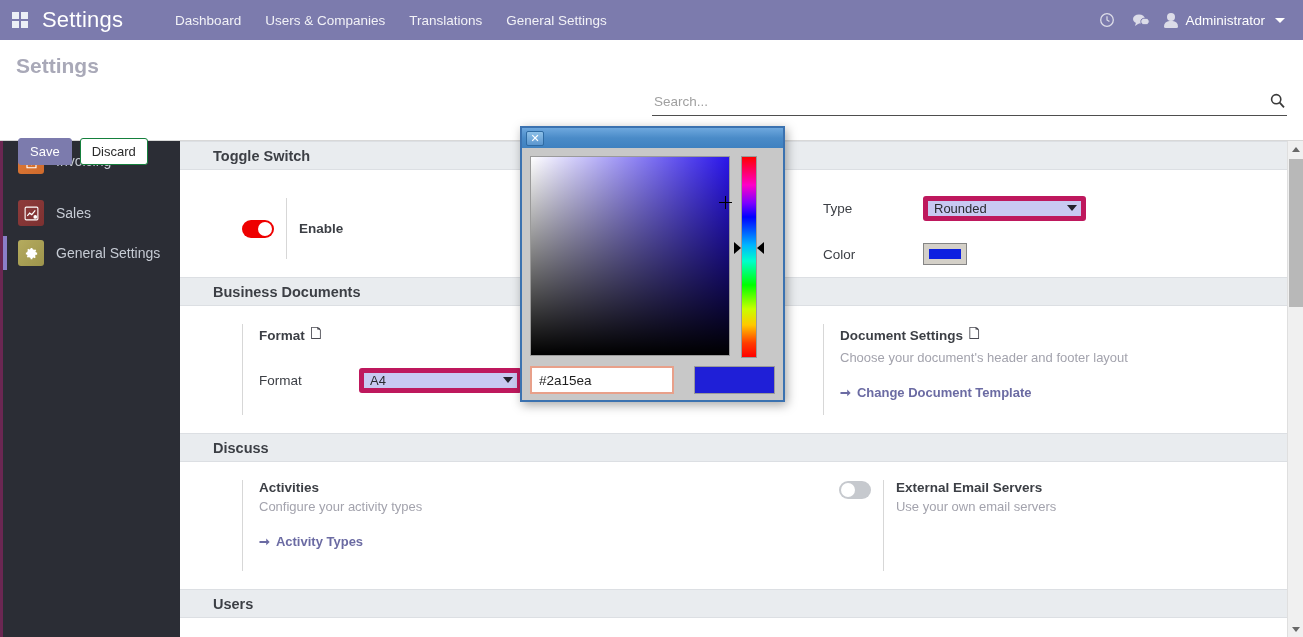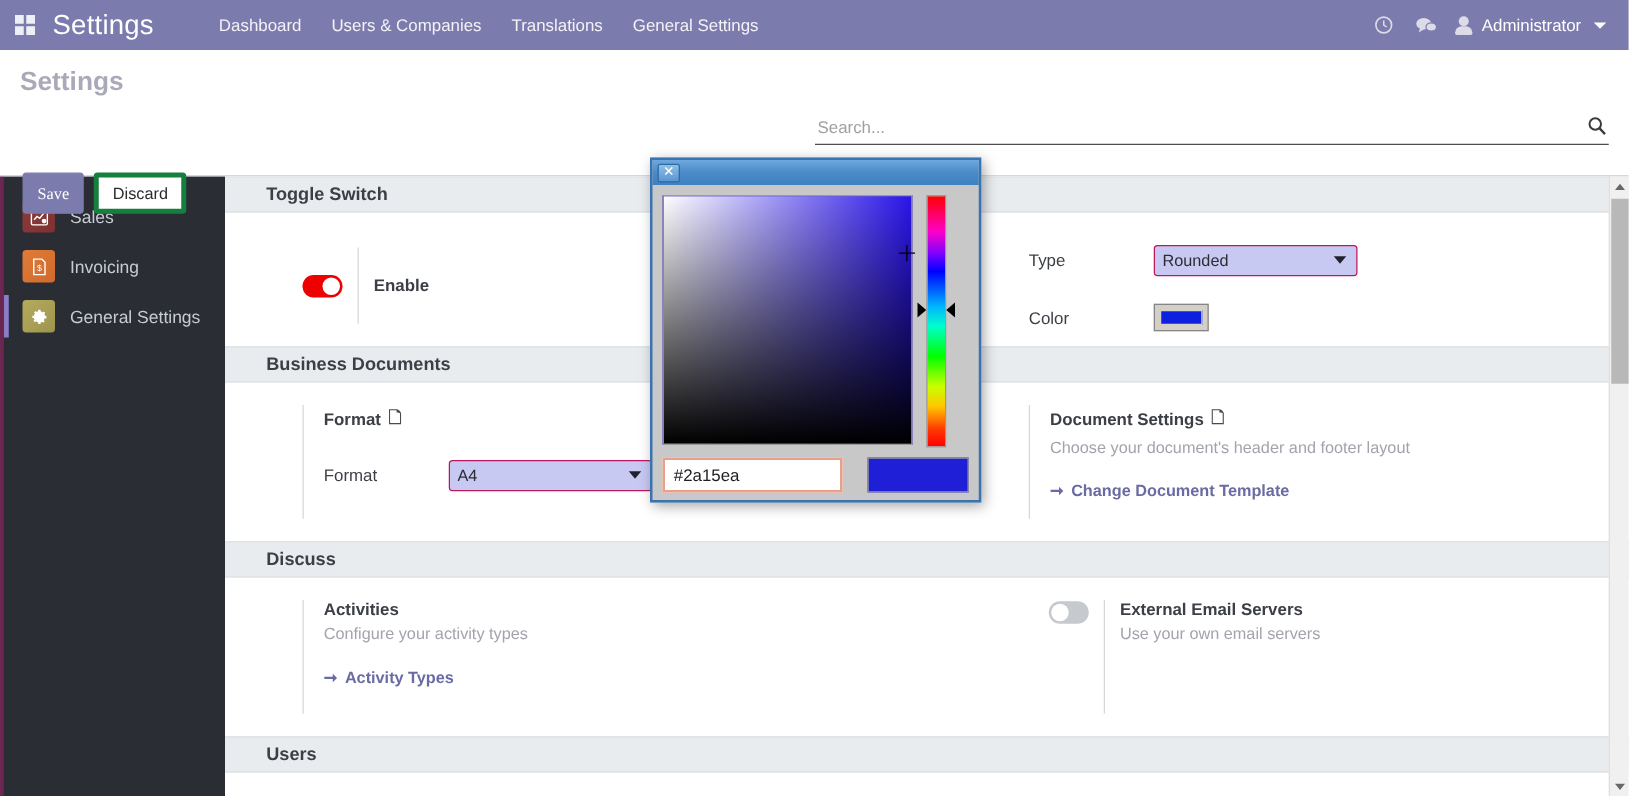--- a/index.html
+++ b/index.html
@@ -76,24 +76,24 @@
     color: #444; background: transparent;
     font-family: "Liberation Sans", sans-serif;
     padding: 2px 0 2px 2px;
   }
   #search-input::placeholder { color: #a0a0a0; }
   #search-icon { color: #3a3a3a; font-size: 15px; line-height: 1; padding-right: 2px; cursor: pointer;}
   #buttons-row { position: absolute; top: 98px; left: 18px; display: flex; gap: 8px; }
   #save-button {
     background: #7c7bad; color: #ffffff; border: 1px solid #7c7bad;
     border-radius: 3px; font-size: 13px; padding: 5px 11px; cursor: pointer;
-    font-family: Liberation Serif, serif;
+    font-family: Liberation Sans, sans-serif;
   }
   #discard-button {
-    background: #ffffff; color: #2b2b2b; border: 4px solid #15803d;
+    background: #ffffff; color: #2b2b2b; border: 1px solid #15803d;
     border-radius: 3px; font-size: 13px; padding: 5px 11px; cursor: pointer;
     font-family: "Liberation Sans", sans-serif;
   }
 
   
   #sidebar {
     position: absolute; top: 141px; left: 0; width: 180px; height: 496px;
     background: #2b2d35; z-index: 10;
   }
   #sidebar-edge {
@@ -155,21 +155,21 @@
     border-radius: 50%; background: #ffffff;
   }
   .toggle.on  .knob { left: 16px; }
   .toggle.off .knob { left: 2px; }
   .toggle-sep { width: 1px; background: #d7d7d7; margin: 0 12px; align-self: stretch; }
 
   
   .field-row { display: flex; align-items: center; margin-top: 18px; }
   .field-label { font-size: 13.5px; color: #3c3f45; width: 100px; }
   select.odoo-select {
-    width: 163px; height: 25px; background: #c8c9f2; border: 1px solid #be185d;
+    width: 163px; height: 25px; background: #c8c9f2; border: 5px solid #be185d;
     border-radius: 3px; font-size: 13px; color: #2b2b30; padding-left: 6px;
     font-family: "Liberation Sans", sans-serif; cursor: pointer;
     -webkit-appearance: none; appearance: none;
   }
   .select-wrap { position: relative; display: inline-block; }
   .select-wrap .sel-arrow {
     position: absolute; right: 9px; top: 9px; width: 0; height: 0;
     border-left: 5px solid transparent; border-right: 5px solid transparent;
     border-top: 6px solid #22222c; pointer-events: none;
   }
@@ -317,38 +317,38 @@
     </span>
   </div>
   <div id="buttons-row">
     <button id="save-button">Save</button>
     <button id="discard-button">Discard</button>
   </div>
 </div>
 
 <div id="sidebar-edge"></div>
 <div id="sidebar">
+  <div class="sidebar-item">
+    <span class="sb-icon invoice">
+      <svg width="15" height="15" viewBox="0 0 16 16" aria-hidden="true">
+        <path d="M3.2 1.4 h7 l2.6 2.6 v10.6 h-9.6 z" fill="none" stroke="#ffffff" stroke-width="1.2"></path>
+        <text x="8" y="11.3" font-size="7.5" fill="#ffffff" text-anchor="middle" font-family="Liberation Sans">$</text>
+      </svg>
+    </span>
+    <span class="sidebar-label">Invoicing</span>
+  </div>
   <div class="sidebar-item" style="margin-top:12px;">
     <span class="sb-icon sales">
       <svg width="15" height="15" viewBox="0 0 16 16" aria-hidden="true">
         <rect x="1.2" y="1.2" width="13.6" height="13.6" rx="1.2" fill="none" stroke="#ffffff" stroke-width="1.2"></rect>
         <polyline points="3.5,10.5 6,7.6 8.3,9.2 12,4.6" fill="none" stroke="#ffffff" stroke-width="1.3"></polyline>
         <circle cx="12" cy="11.6" r="2" fill="#ffffff"></circle>
       </svg>
     </span>
     <span class="sidebar-label">Sales</span>
-  </div>
-  <div class="sidebar-item">
-    <span class="sb-icon invoice">
-      <svg width="15" height="15" viewBox="0 0 16 16" aria-hidden="true">
-        <path d="M3.2 1.4 h7 l2.6 2.6 v10.6 h-9.6 z" fill="none" stroke="#ffffff" stroke-width="1.2"></path>
-        <text x="8" y="11.3" font-size="7.5" fill="#ffffff" text-anchor="middle" font-family="Liberation Sans">$</text>
-      </svg>
-    </span>
-    <span class="sidebar-label">Invoicing</span>
   </div>
   <div class="sidebar-item active">
     <span class="active-bar"></span>
     <span class="sb-icon settings">
       <svg width="15" height="15" viewBox="0 0 16 16" aria-hidden="true">
         <path fill="#ffffff" d="M8 5.1a2.9 2.9 0 100 5.8 2.9 2.9 0 000-5.8zm0 4.3a1.4 1.4 0 110-2.8 1.4 1.4 0 010 2.8z"></path>
         <path fill="#ffffff" d="M14 7h-1.2a4.9 4.9 0 00-.6-1.45l.85-.85-1.3-1.3-.85.85A4.9 4.9 0 009 3.2V2H7v1.2a4.9 4.9 0 00-1.45.6l-.85-.85-1.3 1.3.85.85A4.9 4.9 0 003.2 7H2v2h1.2a4.9 4.9 0 00.6 1.45l-.85.85 1.3 1.3.85-.85A4.9 4.9 0 007 12.8V14h2v-1.2a4.9 4.9 0 001.45-.6l.85.85 1.3-1.3-.85-.85a4.9 4.9 0 00.6-1.45H14z"></path>
       </svg>
     </span>
     <span class="sidebar-label">General Settings</span>

